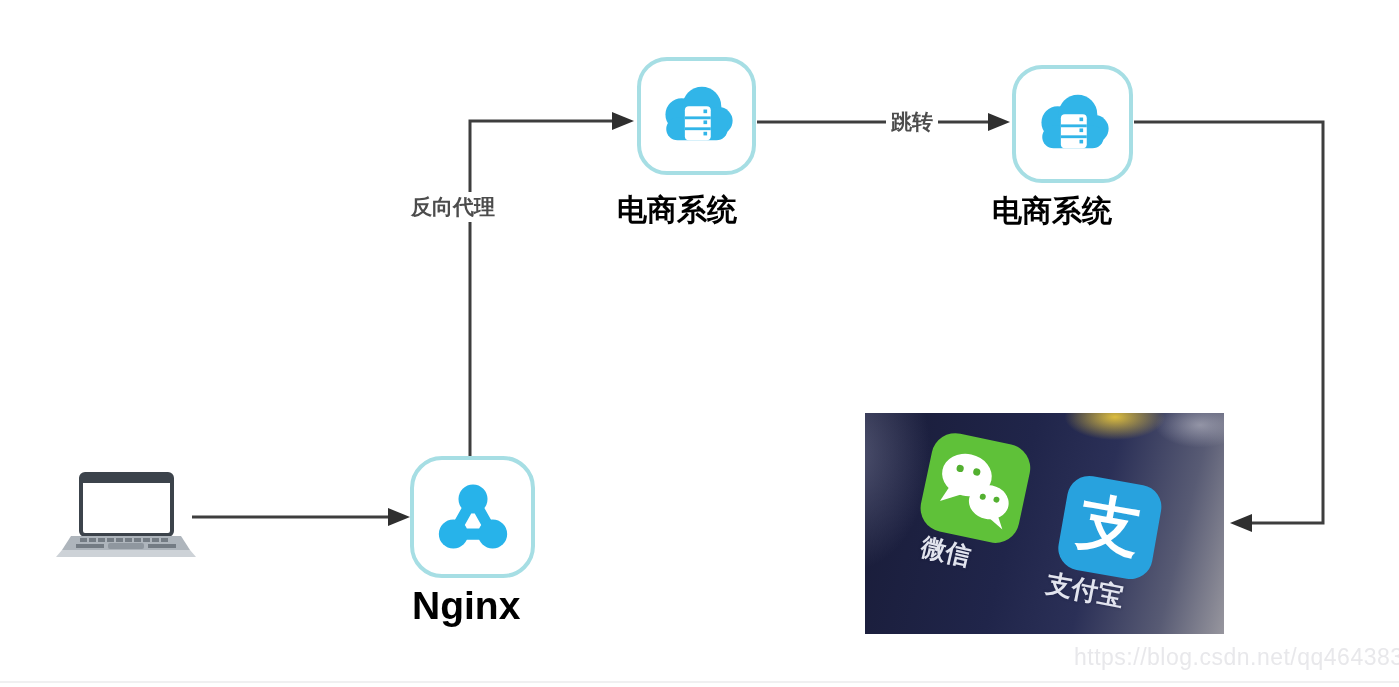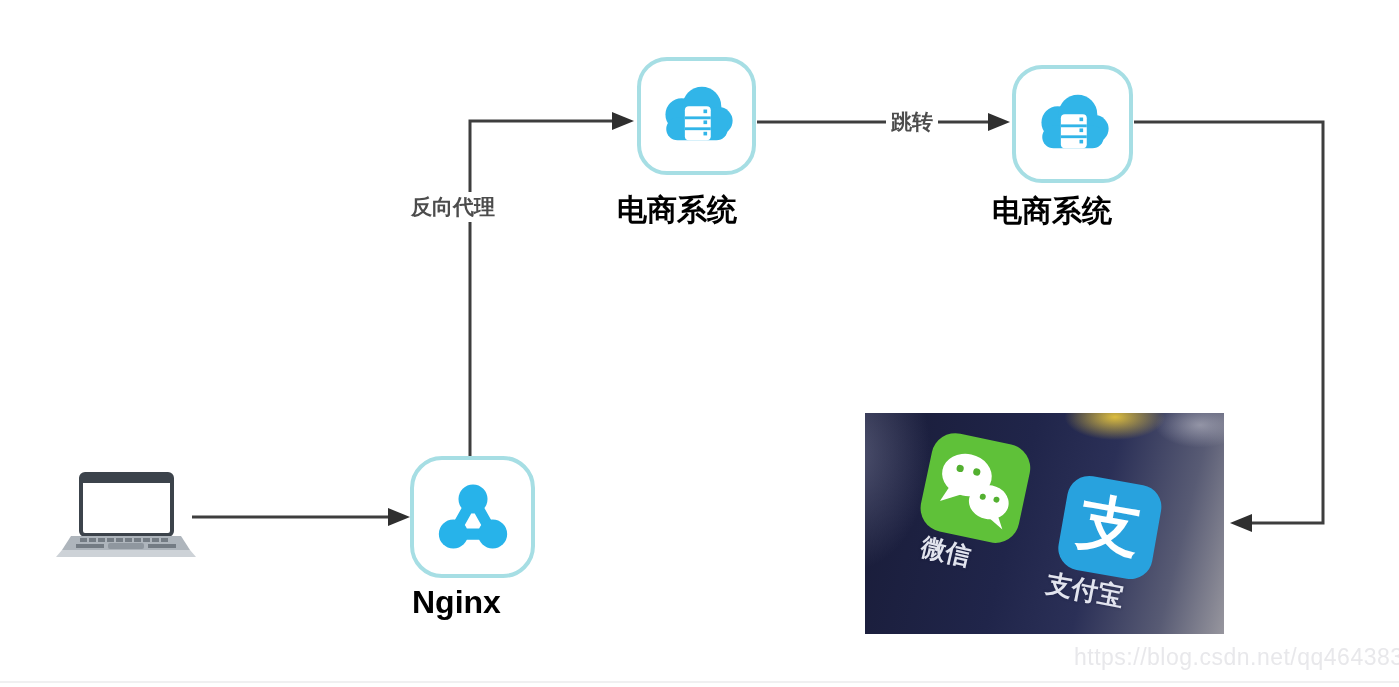--- a/index.html
+++ b/index.html
@@ -115,21 +115,21 @@
       <g stroke="#27b3ea" stroke-width="13" stroke-linecap="round">
         <line x1="50" y1="27" x2="27" y2="68"></line>
         <line x1="50" y1="27" x2="73" y2="68"></line>
         <line x1="27" y1="68" x2="73" y2="68"></line>
       </g>
       <circle cx="50" cy="27" r="17" fill="#27b3ea"></circle>
       <circle cx="27" cy="68" r="17" fill="#27b3ea"></circle>
       <circle cx="73" cy="68" r="17" fill="#27b3ea"></circle>
     </svg>
   </div>
-  <div class="node-label" style="left:412px;top:584px;width:122px;font-size:32px;">Nginx</div>
+  <div class="node-label" style="left:412px;top:584px;width:122px;font-size:39px;">Nginx</div>
 
   <div class="node" style="left:637px;top:57px;width:119px;height:118px;border-radius:30px;">
     <svg width="82" height="68" viewBox="0 0 100 84">
       <g fill="#31b5e8">
         <circle cx="31" cy="40" r="20"></circle>
         <circle cx="56" cy="30" r="24"></circle>
         <circle cx="77" cy="48" r="17"></circle>
         <rect x="12" y="44" width="76" height="28" rx="14"></rect>
       </g>
       <rect x="35" y="30" width="32" height="42" rx="5" fill="#ffffff"></rect>

